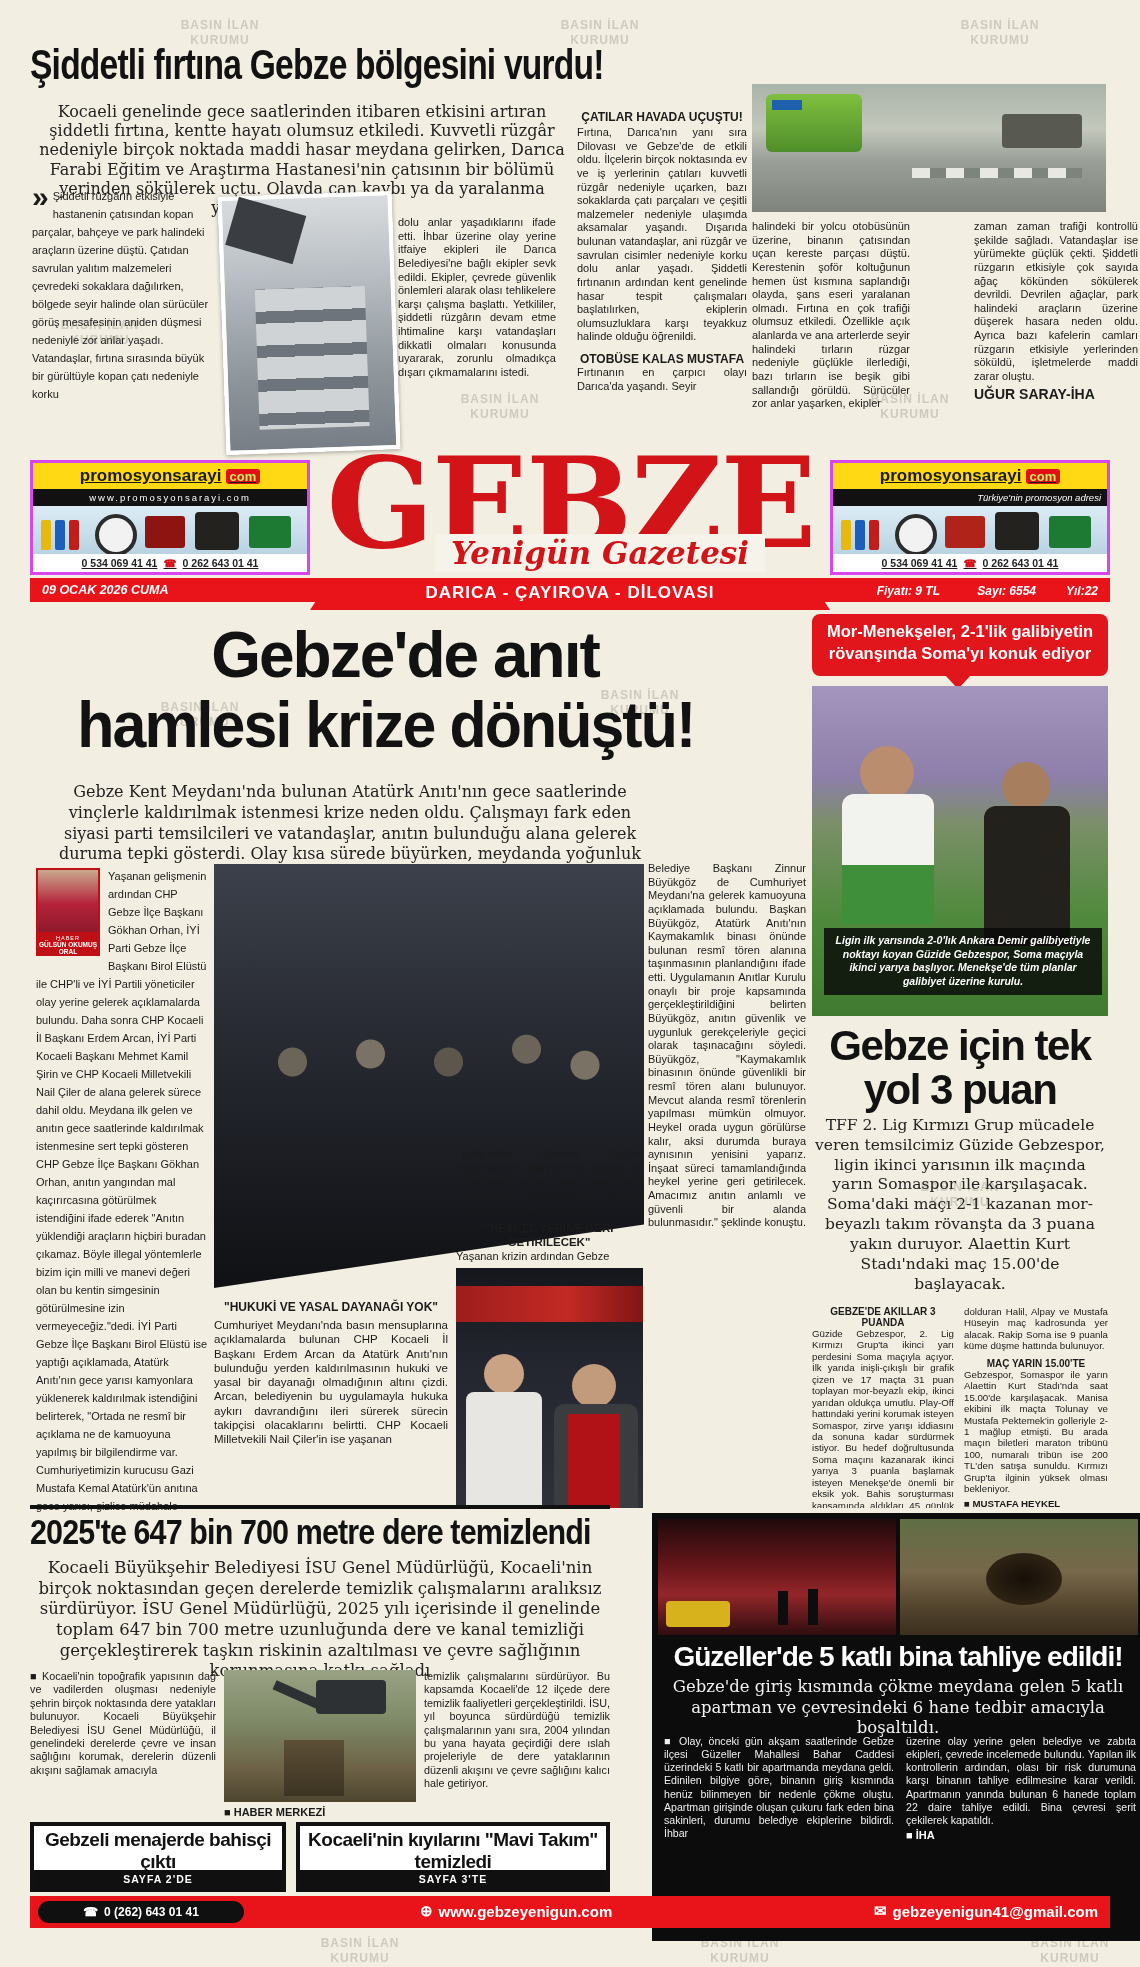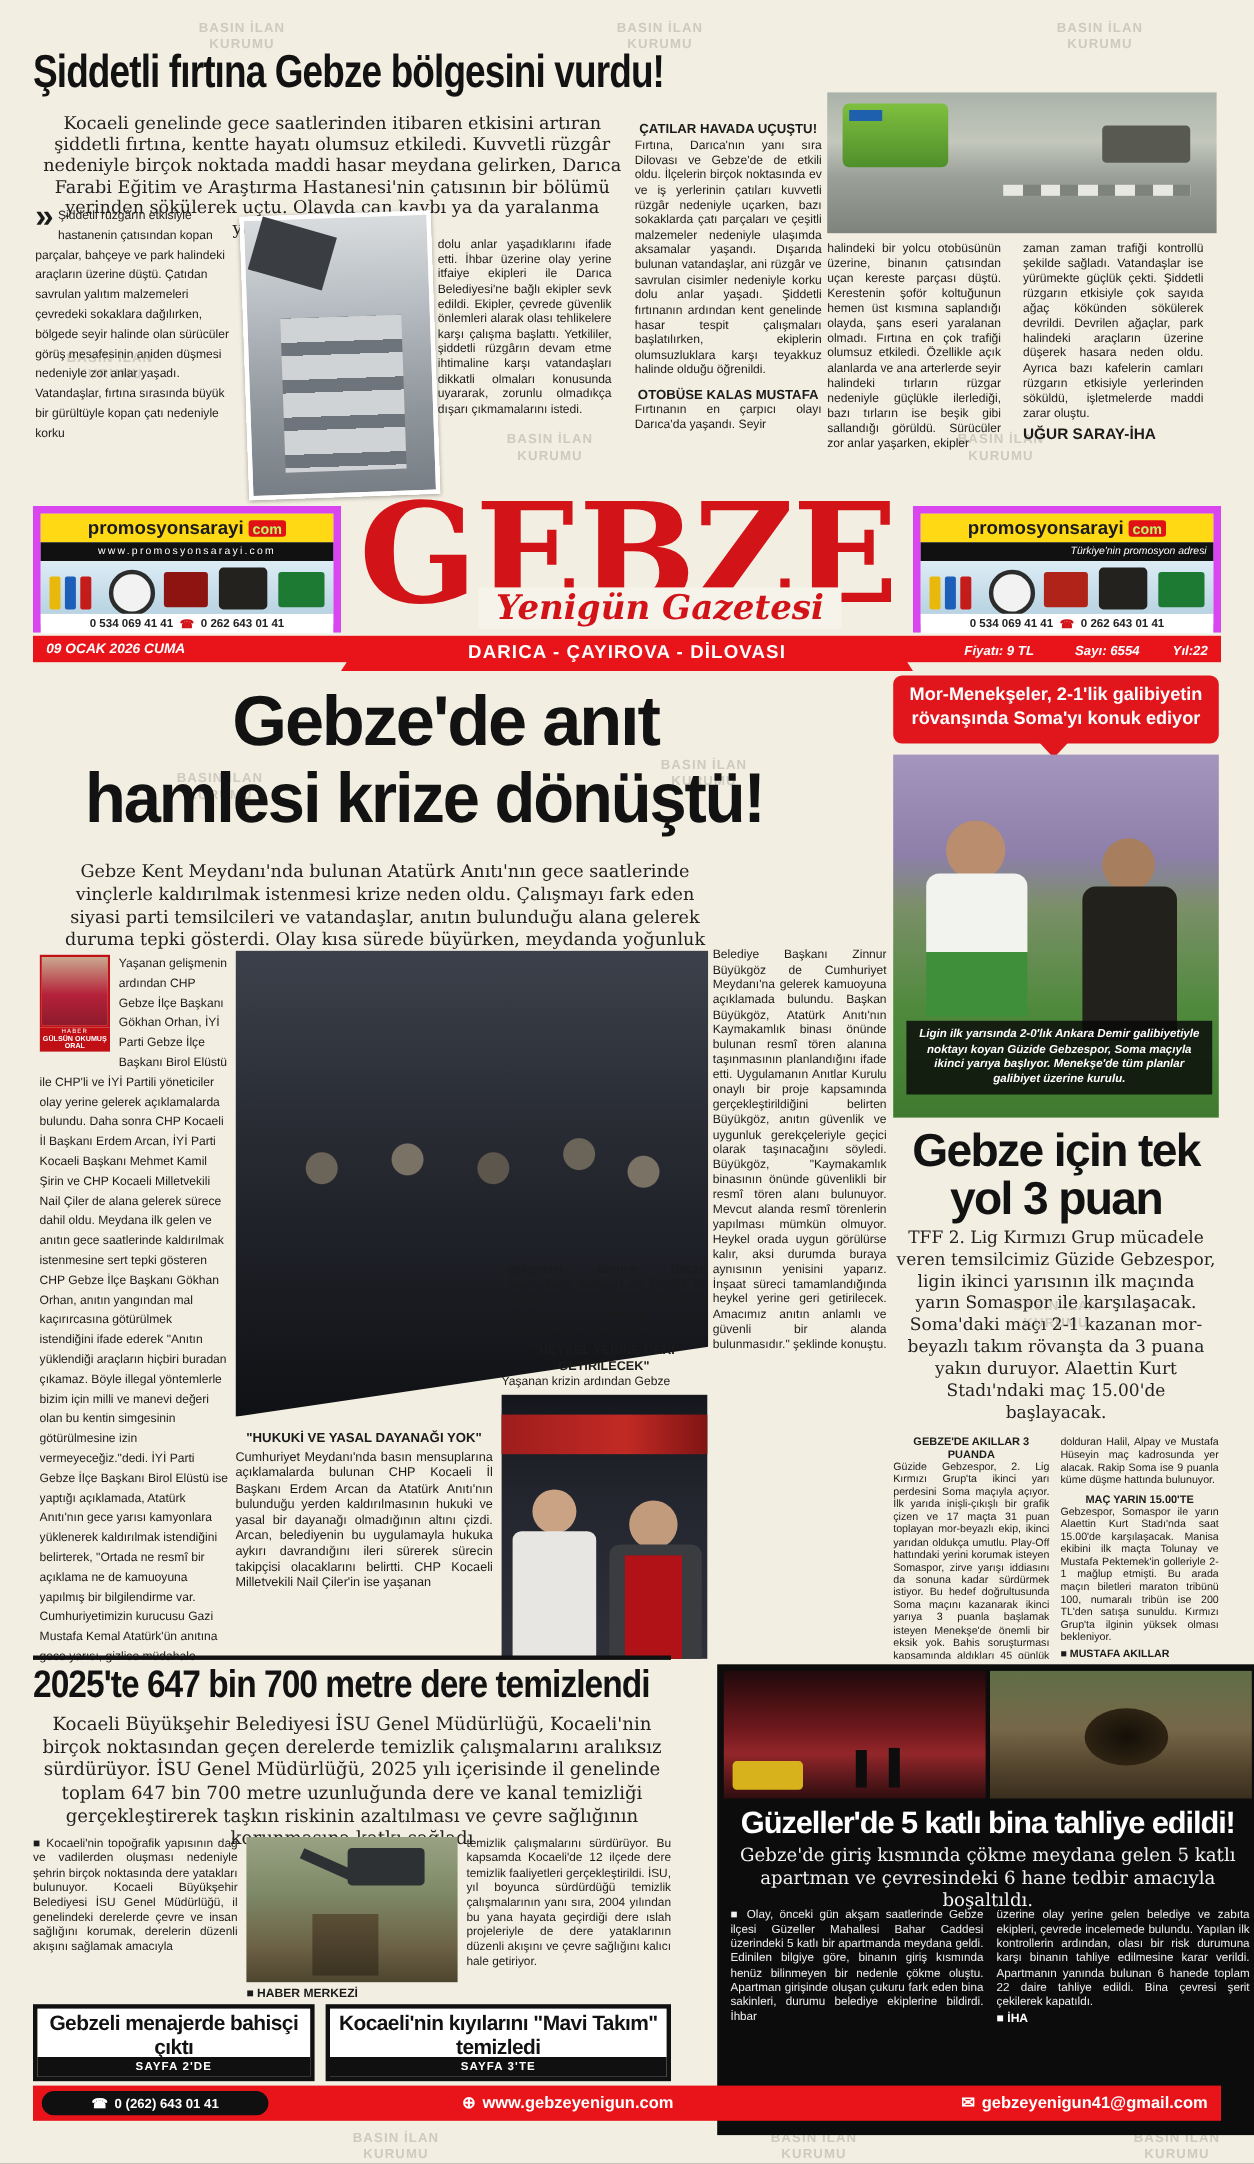--- a/index.html
+++ b/index.html
@@ -13,21 +13,21 @@
   .ctr{text-align:center;}
   .white{color:#fff;}
   .red{color:#d21318;}
   .wm{position:absolute;color:#a9a79c;opacity:.5;font-weight:bold;font-size:12px;
       text-align:center;line-height:1.25;letter-spacing:1px;pointer-events:none;}
   .ph{border:0;}
   .scx{transform-origin:left top;}
   .cap{font-style:italic;font-weight:bold;color:#fff;}
   .tri{width:0;height:0;border-left:14px solid transparent;border-right:14px solid transparent;
        border-top:15px solid #e0161c;}
-  .adbox{border:7px solid #d946ef;background:#cfe2ee;box-sizing:border-box;}
+  .adbox{border:3px solid #d946ef;background:#cfe2ee;box-sizing:border-box;text-decoration:underline;}
   .adyellow{background:#ffd914;display:flex;align-items:center;justify-content:center;gap:4px;height:26px;}
   .adblack{background:#111;color:#fff;height:17px;display:flex;align-items:center;justify-content:center;
            font-size:9.5px;letter-spacing:2px;}
   .adcom{background:#e01016;color:#bef264;font-weight:bold;font-size:13px;padding:0 4px;border-radius:3px;}
   .adprod{height:48px;background:linear-gradient(180deg,#dcecf5,#b9d3e2);position:relative;overflow:hidden;}
   .adphones{background:#fff;height:18px;display:flex;align-items:center;justify-content:center;gap:6px;
             font-size:10.5px;font-weight:bold;color:#222;}
   .pill{background:#101010;border-radius:12px;color:#fff;font-weight:bold;font-size:12px;
         display:flex;align-items:center;justify-content:center;gap:6px;}
   .sayfabar{background:#101010;color:#fff;font-weight:bold;font-size:10.5px;height:18px;
@@ -85,21 +85,21 @@
        background:linear-gradient(180deg,#aab3a9 0%,#c3c7bc 35%,#9aa098 60%,#7e837c 100%);">
     <div class="abs" style="left:14px;top:10px;width:96px;height:58px;border-radius:6px;
          background:linear-gradient(180deg,#7fbf3f,#4f8f2a);"></div>
     <div class="abs" style="left:20px;top:16px;width:30px;height:10px;background:#1e5fae;"></div>
     <div class="abs" style="left:160px;top:84px;width:170px;height:10px;background:repeating-linear-gradient(90deg,#e8e8e2 0 18px,#7e837c 18px 34px);"></div>
     <div class="abs" style="left:250px;top:30px;width:80px;height:34px;background:#585a52;border-radius:4px;"></div>
   </div>
 
   <div class="abs bt" style="left:752px;top:220px;width:158px;">halindeki bir yolcu otobüsünün üzerine, binanın çatısından uçan kereste parçası düştü. Kerestenin şoför koltuğunun hemen üst kısmına saplandığı olayda, şans eseri yaralanan olmadı. Fırtına en çok trafiği olumsuz etkiledi. Özellikle açık alanlarda ve ana arterlerde seyir halindeki tırların rüzgar nedeniyle güçlükle ilerlediği, bazı tırların ise beşik gibi sallandığı görüldü. Sürücüler zor anlar yaşarken, ekipler</div>
 
-  <div class="abs" style="left:930px;top:220px;width:164px;">
+  <div class="abs" style="left:974px;top:220px;width:164px;">
     <div class="bt">zaman zaman trafiği kontrollü şekilde sağladı. Vatandaşlar ise yürümekte güçlük çekti. Şiddetli rüzgarın etkisiyle çok sayıda ağaç kökünden sökülerek devrildi. Devrilen ağaçlar, park halindeki araçların üzerine düşerek hasara neden oldu. Ayrıca bazı kafelerin camları rüzgarın etkisiyle yerlerinden söküldü, işletmelerde maddi zarar oluştu.</div>
     <div class="b" style="font-size:14px;margin-top:2px;">UĞUR SARAY-İHA</div>
   </div>
 
   <div class="abs adbox" style="left:30px;top:460px;width:280px;height:115px;">
     <div class="adyellow">
       <span class="b" style="font-size:17px;">promosyonsarayi</span>
       <span class="adcom">com</span>
     </div>
     <div class="adblack">
@@ -236,21 +236,21 @@
   <div class="abs serif ctr" style="left:814px;top:1116px;width:292px;font-size:15.5px;line-height:1.28;">TFF 2. Lig Kırmızı Grup mücadele veren temsilcimiz Güzide Gebzespor, ligin ikinci yarısının ilk maçında yarın Somaspor ile karşılaşacak. Soma'daki maçı 2-1 kazanan mor-beyazlı takım rövanşta da 3 puana yakın duruyor. Alaettin Kurt Stadı'ndaki maç 15.00'de başlayacak.</div>
 
   <div class="abs" style="left:812px;top:1306px;width:142px;height:202px;overflow:hidden;">
     <div class="subhead" style="font-size:10px;">GEBZE'DE AKILLAR 3 PUANDA</div>
     <div class="bt" style="font-size:9.7px;line-height:1.18;">Güzide Gebzespor, 2. Lig Kırmızı Grup'ta ikinci yarı perdesini Soma maçıyla açıyor. İlk yarıda inişli-çıkışlı bir grafik çizen ve 17 maçta 31 puan toplayan mor-beyazlı ekip, ikinci yarıdan oldukça umutlu. Play-Off hattındaki yerini korumak isteyen Somaspor, zirve yarışı iddiasını da sonuna kadar sürdürmek istiyor. Bu hedef doğrultusunda Soma maçını kazanarak ikinci yarıya 3 puanla başlamak isteyen Menekşe'de önemli bir eksik yok. Bahis soruşturması kapsamında aldıkları 45 günlük cezayı</div>
   </div>
   <div class="abs" style="left:964px;top:1306px;width:144px;height:202px;overflow:hidden;">
     <div class="bt" style="font-size:9.7px;line-height:1.18;">dolduran Halil, Alpay ve Mustafa Hüseyin maç kadrosunda yer alacak. Rakip Soma ise 9 puanla küme düşme hattında bulunuyor.</div>
     <div class="subhead" style="font-size:10px;margin-top:6px;">MAÇ YARIN 15.00'TE</div>
     <div class="bt" style="font-size:9.7px;line-height:1.18;">Gebzespor, Somaspor ile yarın Alaettin Kurt Stadı'nda saat 15.00'de karşılaşacak. Manisa ekibini ilk maçta Tolunay ve Mustafa Pektemek'in golleriyle 2-1 mağlup etmişti. Bu arada maçın biletleri maraton tribünü 100, numaralı tribün ise 200 TL'den satışa sunuldu. Kırmızı Grup'ta ilginin yüksek olması bekleniyor.</div>
-    <div class="b" style="font-size:9.7px;margin-top:3px;">■ MUSTAFA AKILLAR</div>
+    <div class="b" style="font-size:9.7px;margin-top:3px;">■ MUSTAFA HEYKEL</div>
   </div>
 
   <div class="abs" style="left:30px;top:1505px;width:580px;height:4px;background:#111;"></div>
 
   <div class="abs hl scx" style="left:30px;top:1514px;width:700px;font-size:35px;transform:scaleX(0.87);">2025'te 647 bin 700 metre dere temizlendi</div>
 
   <div class="abs serif ctr" style="left:30px;top:1558px;width:580px;font-size:16.5px;line-height:1.25;">Kocaeli Büyükşehir Belediyesi İSU Genel Müdürlüğü, Kocaeli'nin birçok noktasından geçen derelerde temizlik çalışmalarını aralıksız sürdürüyor. İSU Genel Müdürlüğü, 2025 yılı içerisinde il genelinde toplam 647 bin 700 metre uzunluğunda dere ve kanal temizliği gerçekleştirerek taşkın riskinin azaltılması ve çevre sağlığının korunmasına katkı sağladı</div>
 
   <div class="abs bt" style="left:30px;top:1670px;width:186px;font-size:10.8px;">■ Kocaeli'nin topoğrafik yapısının dağ ve vadilerden oluşması nedeniyle şehrin birçok noktasında dere yatakları bulunuyor. Kocaeli Büyükşehir Belediyesi İSU Genel Müdürlüğü, il genelindeki derelerde çevre ve insan sağlığını korumak, derelerin düzenli akışını sağlamak amacıyla</div>
 

